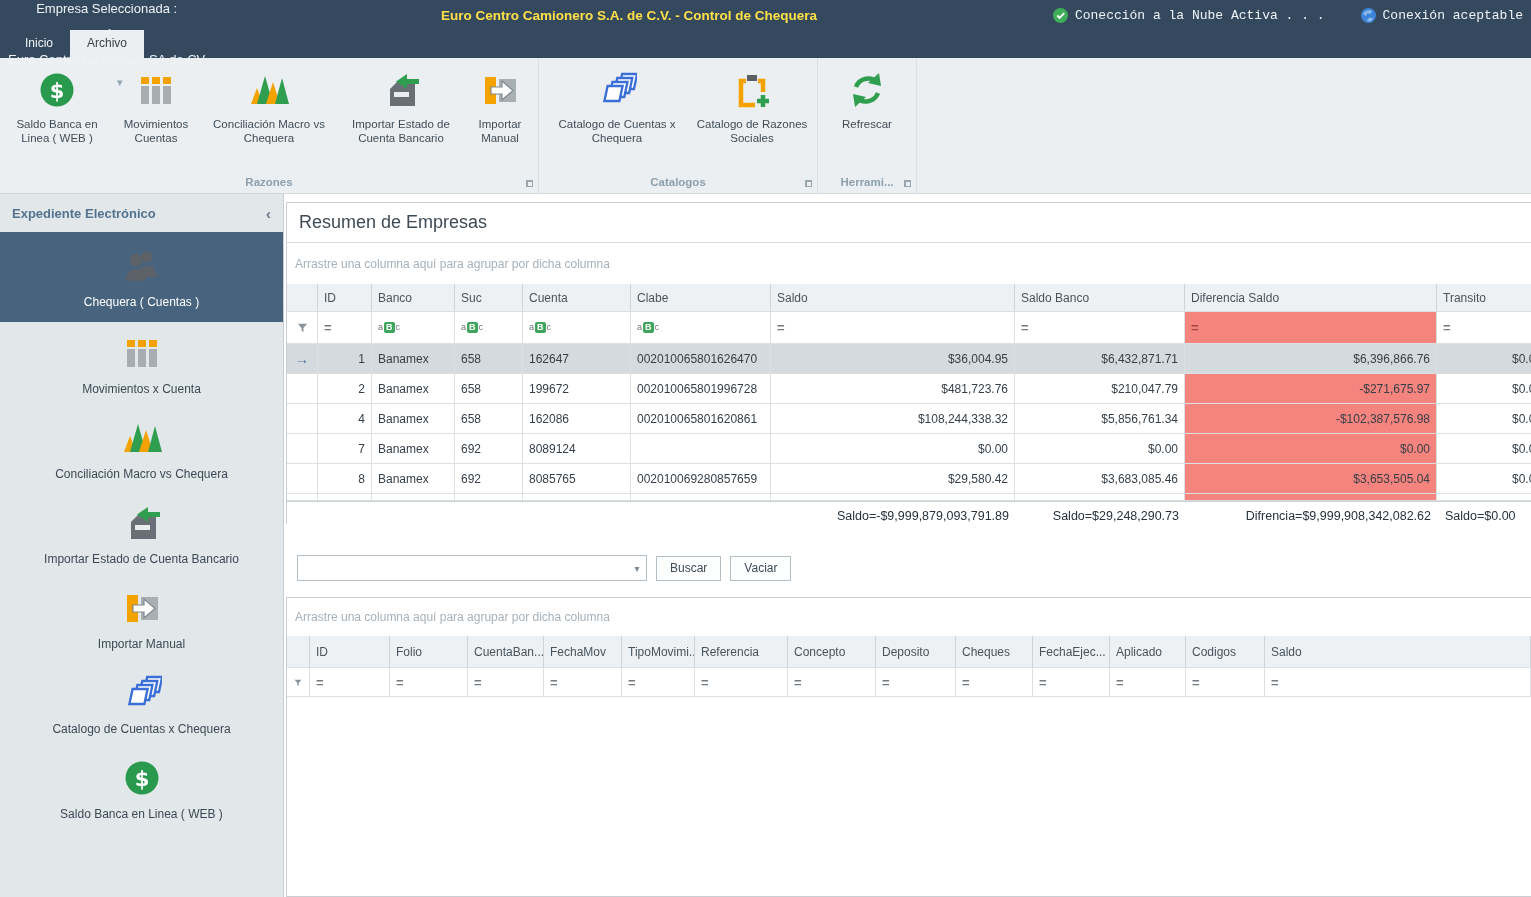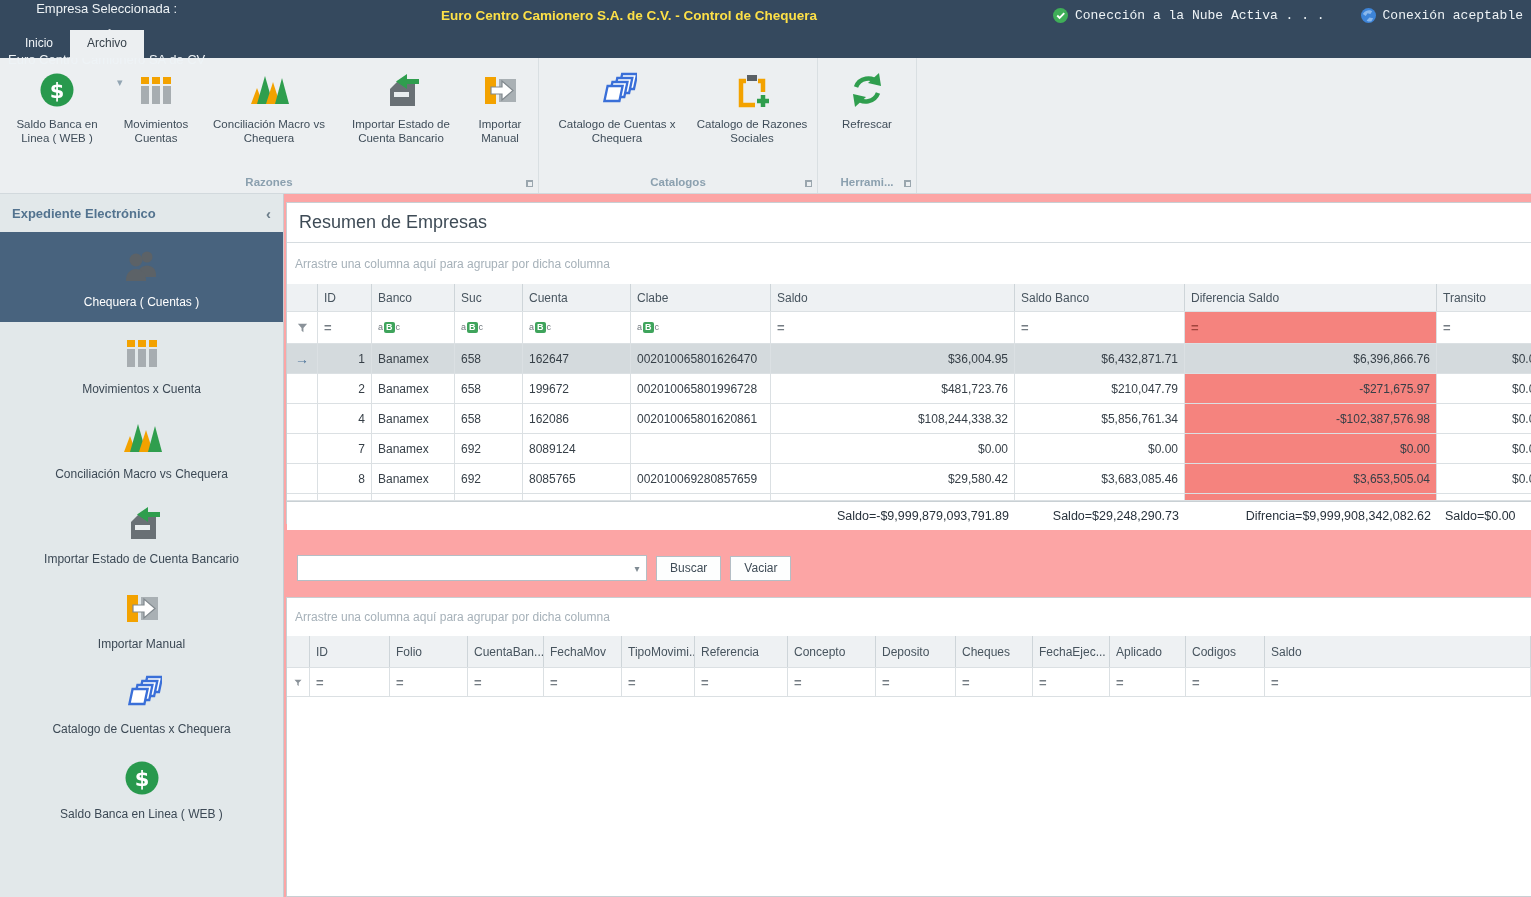--- a/index.html
+++ b/index.html
@@ -44,21 +44,21 @@
   .sidebar { width:284px; flex:none; background:#e2e8ea; border-right:1px solid #c6cdd1; }
   .sb-header { height:38px; display:flex; align-items:center; padding:0 12px;
     color:#53738f; font-weight:bold; font-size:13px; }
   .sb-collapse { margin-left:auto; color:#6b7c89; font-size:15px; }
   .sb-item { height:85px; display:flex; flex-direction:column; align-items:center;
     justify-content:center; gap:9px; font-size:12px; color:#3c4955; text-align:right; }
   .sb-item .sicon { width:40px; height:40px; }
   .sb-item.selected { height:90px; background:#48637e; color:#fff; }
 
   
-  .main { flex:1; position:relative; background:#fca5a5; overflow:hidden; }
+  .main { flex:1; position:relative; background:#ffffff; overflow:hidden; }
   .panel { position:absolute; left:2px; right:-1px; background:#fff; border:1px solid #c8cfd3; }
   .panel1 { top:8px; height:322px; }
   .panel2 { top:403px; bottom:0; }
   .p-title { height:40px; display:flex; align-items:center; padding-left:12px;
     font-size:18px; color:#3e4b56; border-bottom:1px solid #d6dce0; }
   .p-hint { height:41px; display:flex; align-items:center; padding-left:8px;
     font-size:12px; color:#a6b1b9; }
 
   
   .trow { display:flex; border-bottom:1px solid #dbe0e3; background:#fff; }

